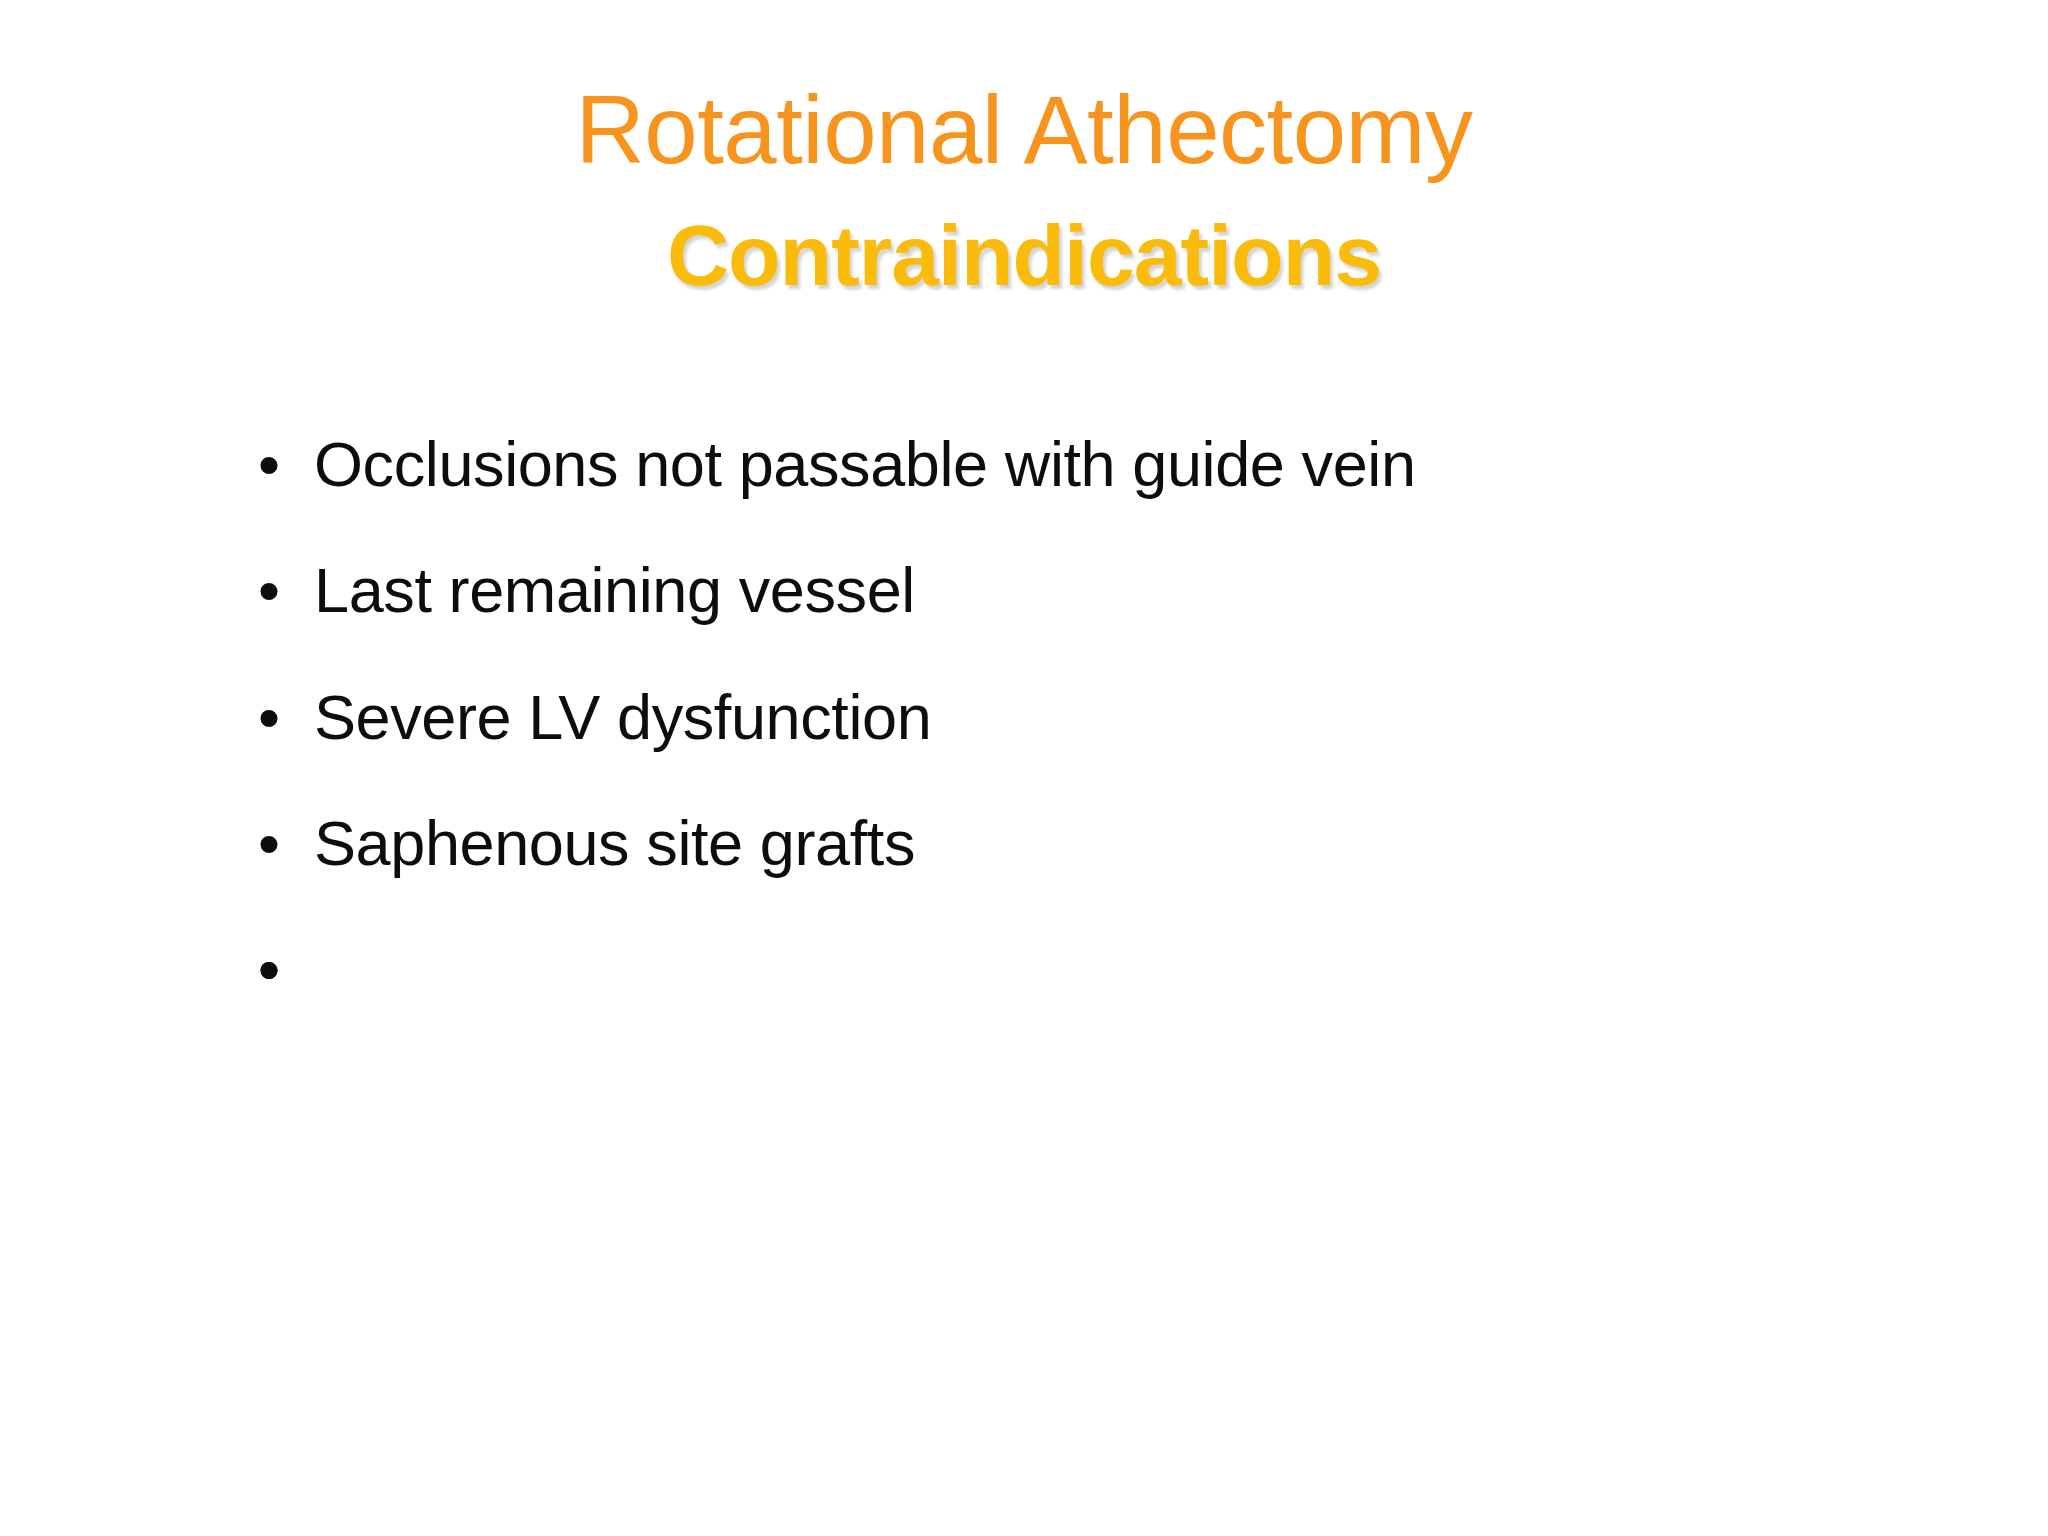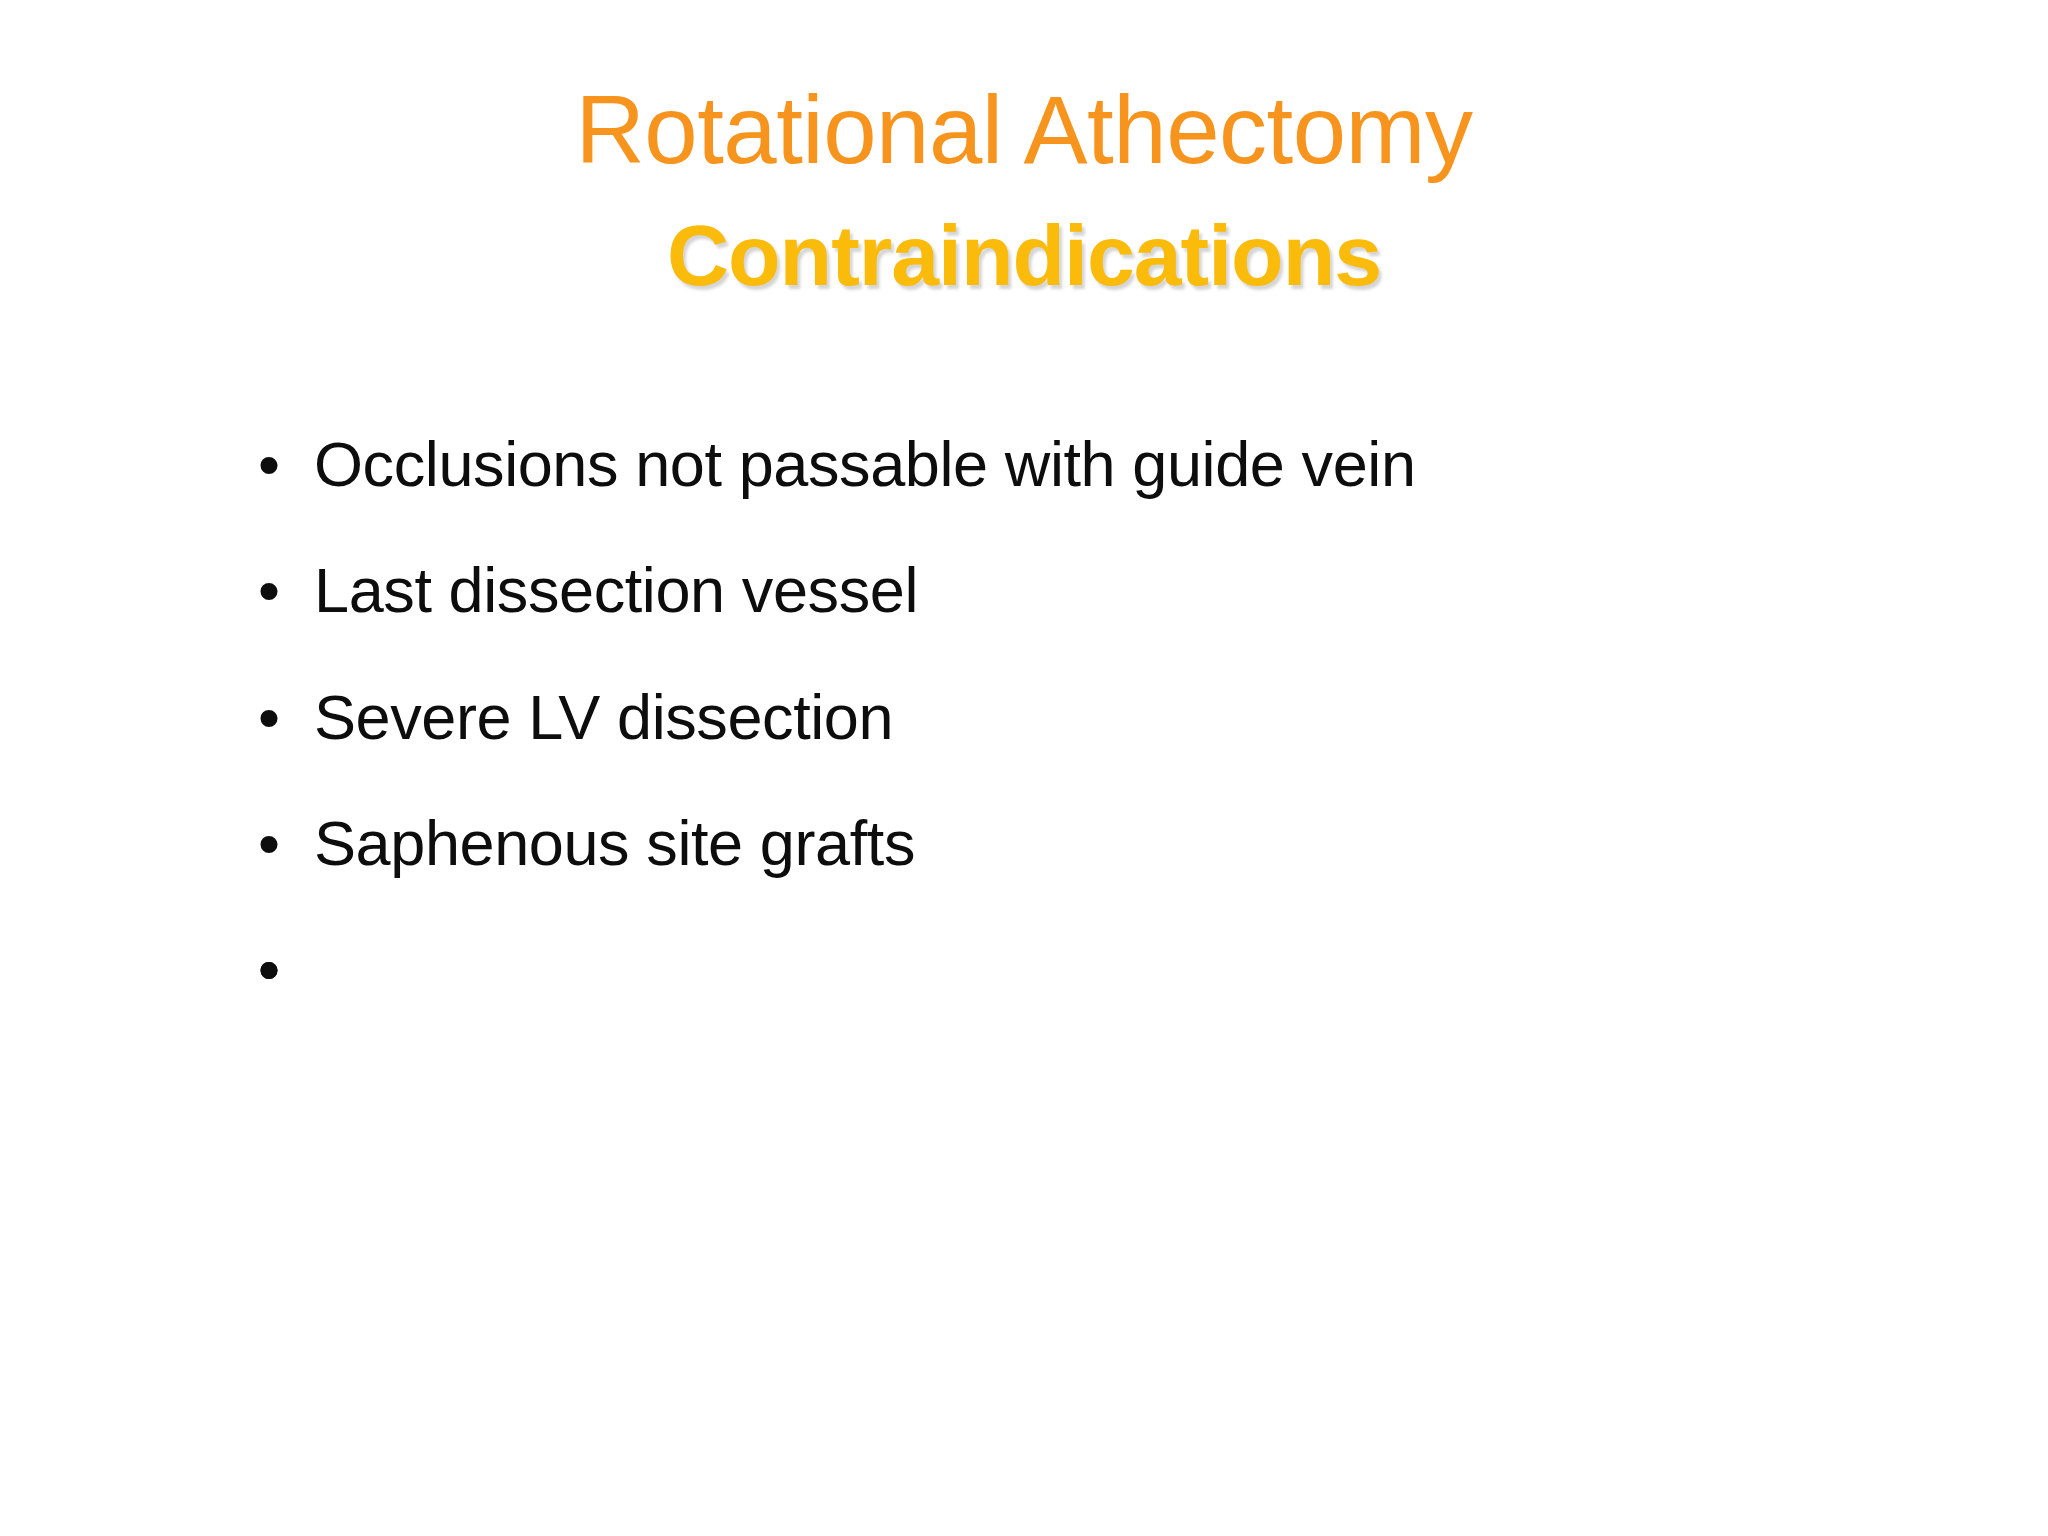--- a/index.html
+++ b/index.html
@@ -108,26 +108,26 @@
 
   <ul class="bullet-list">
 
     <li class="bullet-item">
       <span class="bullet-marker">•</span>
       <span class="bullet-text">Occlusions not passable with guide vein</span>
     </li>
 
     <li class="bullet-item">
       <span class="bullet-marker">•</span>
-      <span class="bullet-text">Last dissection vessel</span>
+      <span class="bullet-text">Last remaining vessel</span>
     </li>
 
     <li class="bullet-item">
       <span class="bullet-marker">•</span>
-      <span class="bullet-text">Severe LV dissection</span>
+      <span class="bullet-text">Severe LV dysfunction</span>
     </li>
 
     <li class="bullet-item">
       <span class="bullet-marker">•</span>
       <span class="bullet-text">Saphenous site grafts</span>
     </li>
 
     <li class="bullet-item">
       <span class="bullet-marker">•</span>
     </li>

